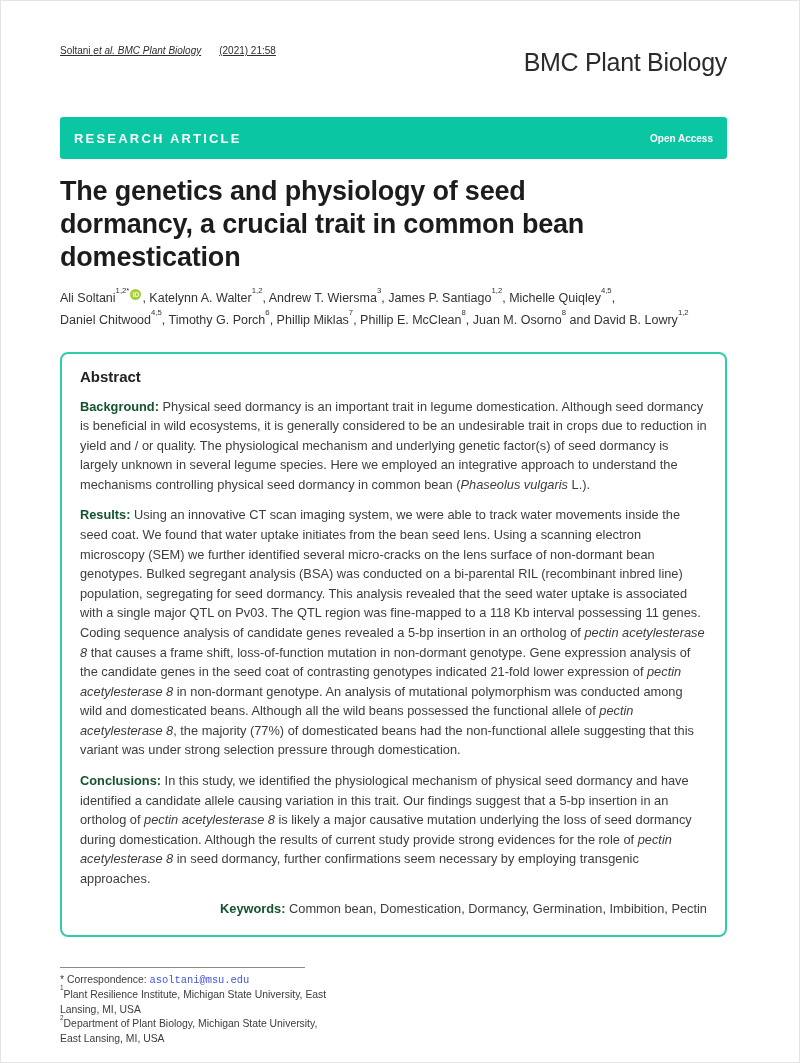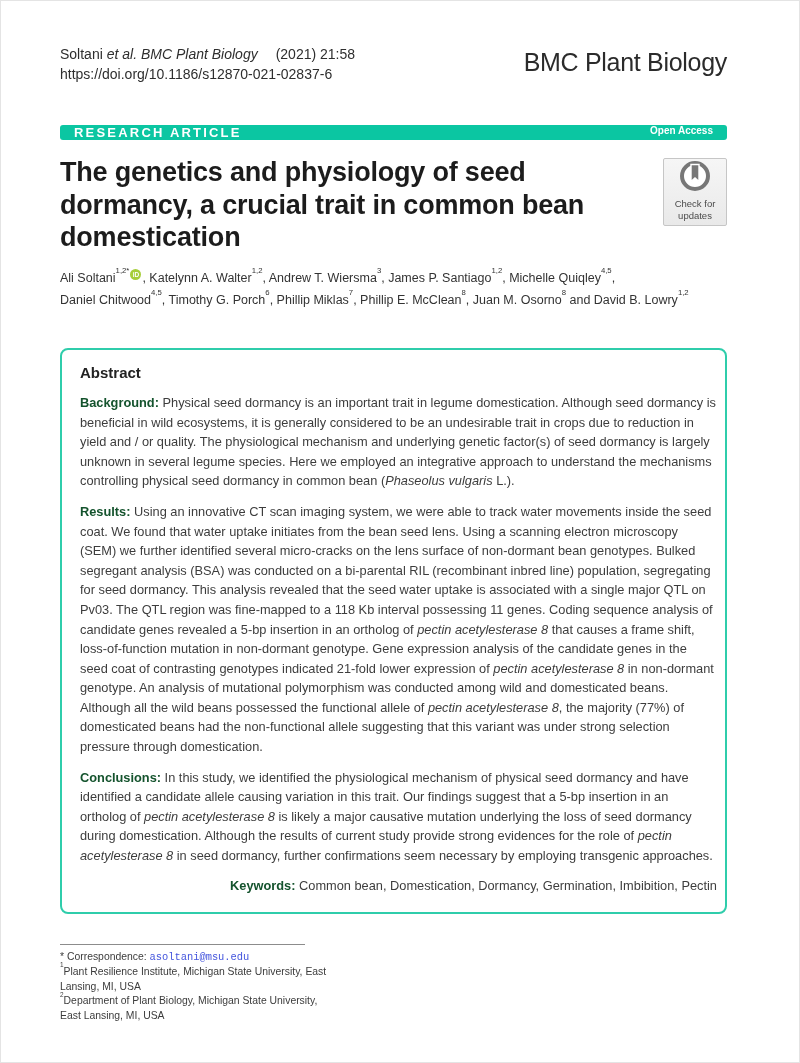--- a/index.html
+++ b/index.html
@@ -6,27 +6,27 @@
   html,body { background:#fff; }
   body { font-family:"Liberation Sans", sans-serif; color:#3a3a3a; }
   .page {
     width:800px; height:1063px; margin:0 auto; background:#fff;
     box-shadow: inset 0 0 0 1px #e4e4e4;
     padding:44px 73px 30px 60px;
     position:relative;
   }
   
   .header-row { display:flex; justify-content:space-between; align-items:flex-start; }
-  .cite-block { font-size:14px; color:#2e2e2e; line-height:1.45; }
+  .cite-block { font-size:10px; color:#2e2e2e; line-height:1.45;text-decoration:underline; }
   .cite-block .it { font-style:italic; }
   .journal-name { font-size:25px; color:#2b2b2b; letter-spacing:-0.3px; padding-top:4px; }
   
   .band {
-    margin-top:40px; height:15px; background:#0bc6a2; border-radius:3px;
-    display:flex; justify-content:space-between; 
+    margin-top:40px; height:42px; background:#0bc6a2; border-radius:3px;
+    display:flex; justify-content:space-between; align-items:center;
     padding:0 14px; color:#fff;gap:36px;
   }
   .band .type { font-size:13px; font-weight:bold; letter-spacing:2.2px; }
   .band .oa { font-size:10px; font-weight:bold; }
   
   .title-row { display:flex; margin-top:16px;gap:9px; }
   .page-title {
     flex:1; max-width:575px; font-size:27px; font-weight:600; color:#1c1c1c;
     line-height:1.22; letter-spacing:-0.2px;
   }
@@ -41,22 +41,22 @@
   
   .authors { margin-top:14px; font-size:12.5px; color:#333; line-height:1.75; max-width:640px; }
   sup { font-size:0.62em; position:relative; top:-0.5em; line-height:0; }
   .orcid {
     display:inline-block; width:11px; height:11px; border-radius:50%;
     background:#a6ce39; color:#fff; font-size:6.5px; font-weight:bold;
     text-align:center; line-height:11px; vertical-align:super; margin:0 1px;
   }
   
   .abstract-box {
-    margin-top:36px; border:2px solid #2fcdab; border-radius:8px;
-    padding:14px 8px 16px 18px;
+    margin-top:20px; border:2px solid #2fcdab; border-radius:8px;
+    padding:14px 18px 16px 18px;
   }
   .abstract-box h2 { font-size:15px; color:#222; margin-bottom:12px; font-weight:bold; }
   .abstract-box p { font-size:12.8px; line-height:1.53; color:#3d3d3d; margin-bottom:11px; }
   .abstract-box p:last-child { margin-bottom:0;text-align:right; }
   .lbl { font-weight:bold; color:#14532d; }
   .it { font-style:italic; }
   .link { color:#4455dd;font-family:Liberation Mono, monospace; }
   
   .foot-divider { margin-top:30px; width:245px; border-top:1px solid #8c8c8c; }
   .footnotes { margin-top:5px; font-size:10.4px; line-height:1.42; color:#3c3c3c; }
@@ -64,44 +64,31 @@
   .footnotes .nowrap { white-space:nowrap; }
 </style>
 </head>
 <body>
 
 <div class="page">
 
   <div class="header-row">
     <div class="cite-block">
       <div><span>Soltani </span><span class="it">et al. BMC Plant Biology</span><span style="margin-left: 18px;">(2021) 21:58</span></div>
-      <div>https://doi.org/10.1186/s12870-021-02837-6</div>
     </div>
     <div class="journal-name">BMC Plant Biology</div>
   </div>
 
   <div class="band">
     <span class="type">RESEARCH ARTICLE</span>
     <span class="oa">Open Access</span>
   </div>
 
   <div class="title-row">
     <h1 class="page-title">The genetics and physiology of seed dormancy, a crucial trait in common bean domestication</h1>
-    <div class="check-badge">
-      <span>
-        <svg width="30" height="30" viewBox="0 0 30 30">
-          <circle cx="15" cy="15" r="13" fill="#ffffff" stroke="#777777" stroke-width="4"></circle>
-          <path d="M11 3.5 h8 v17 l-4 -3.6 -4 3.6 z" fill="#777777" stroke="#ffffff" stroke-width="1.4"></path>
-        </svg>
-      </span>
-      <span class="txt">
-        <span>Check for</span><br>
-        <span>updates</span>
-      </span>
-    </div>
   </div>
 
   <div class="authors"><span>Ali Soltani</span><sup>1,2*</sup><span class="orcid">iD</span><span>, Katelynn A. Walter</span><sup>1,2</sup><span>, Andrew T. Wiersma</span><sup>3</sup><span>, James P. Santiago</span><sup>1,2</sup><span>, Michelle Quiqley</span><sup>4,5</sup><span>,</span><br><span>Daniel Chitwood</span><sup>4,5</sup><span>, Timothy G. Porch</span><sup>6</sup><span>, Phillip Miklas</span><sup>7</sup><span>, Phillip E. McClean</span><sup>8</sup><span>, Juan M. Osorno</span><sup>8</sup><span> and David B. Lowry</span><sup>1,2</sup></div>
 
   <div class="abstract-box">
     <h2>Abstract</h2>
     <p><span class="lbl">Background:</span><span><span> Physical seed dormancy is an important trait in legume domestication. Although seed dormancy is beneficial in wild ecosystems, it is generally considered to be an undesirable trait in crops due to reduction in yield and / or quality. The physiological mechanism and underlying genetic factor(s) of seed dormancy is largely unknown in several legume species. Here we employed an integrative approach to understand the mechanisms controlling physical seed dormancy in common bean (</span><span class="it">Phaseolus vulgaris</span><span> L.).</span></span></p>
     <p><span class="lbl">Results:</span><span><span> Using an innovative CT scan imaging system, we were able to track water movements inside the seed coat. We found that water uptake initiates from the bean seed lens. Using a scanning electron microscopy (SEM) we further identified several micro-cracks on the lens surface of non-dormant bean genotypes. Bulked segregant analysis (BSA) was conducted on a bi-parental RIL (recombinant inbred line) population, segregating for seed dormancy. This analysis revealed that the seed water uptake is associated with a single major QTL on Pv03. The QTL region was fine-mapped to a 118 Kb interval possessing 11 genes. Coding sequence analysis of candidate genes revealed a 5-bp insertion in an ortholog of </span><span class="it">pectin acetylesterase 8</span><span> that causes a frame shift, loss-of-function mutation in non-dormant genotype. Gene expression analysis of the candidate genes in the seed coat of contrasting genotypes indicated 21-fold lower expression of </span><span class="it">pectin acetylesterase 8</span><span> in non-dormant genotype. An analysis of mutational polymorphism was conducted among wild and domesticated beans. Although all the wild beans possessed the functional allele of </span><span class="it">pectin acetylesterase 8</span><span>, the majority (77%) of domesticated beans had the non-functional allele suggesting that this variant was under strong selection pressure through domestication.</span></span></p>
     <p><span class="lbl">Conclusions:</span><span><span> In this study, we identified the physiological mechanism of physical seed dormancy and have identified a candidate allele causing variation in this trait. Our findings suggest that a 5-bp insertion in an ortholog of </span><span class="it">pectin acetylesterase 8</span><span> is likely a major causative mutation underlying the loss of seed dormancy during domestication. Although the results of current study provide strong evidences for the role of </span><span class="it">pectin acetylesterase 8</span><span> in seed dormancy, further confirmations seem necessary by employing transgenic approaches.</span></span></p>
     <p><span class="lbl">Keywords:</span><span><span> Common bean, Domestication, Dormancy, Germination, Imbibition, Pectin</span></span></p>

